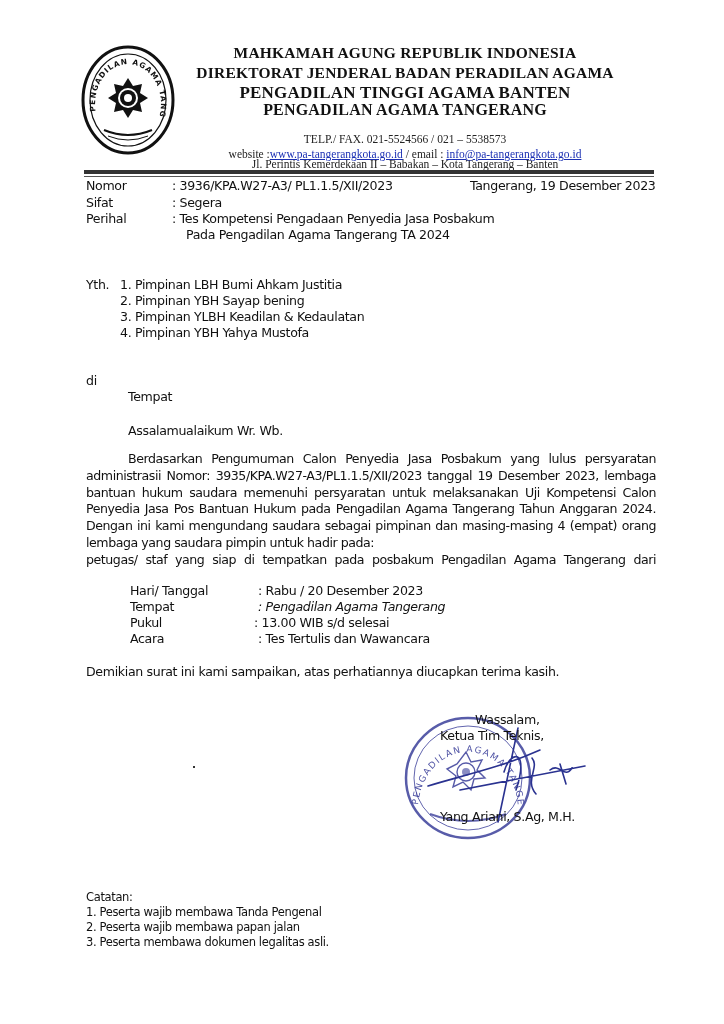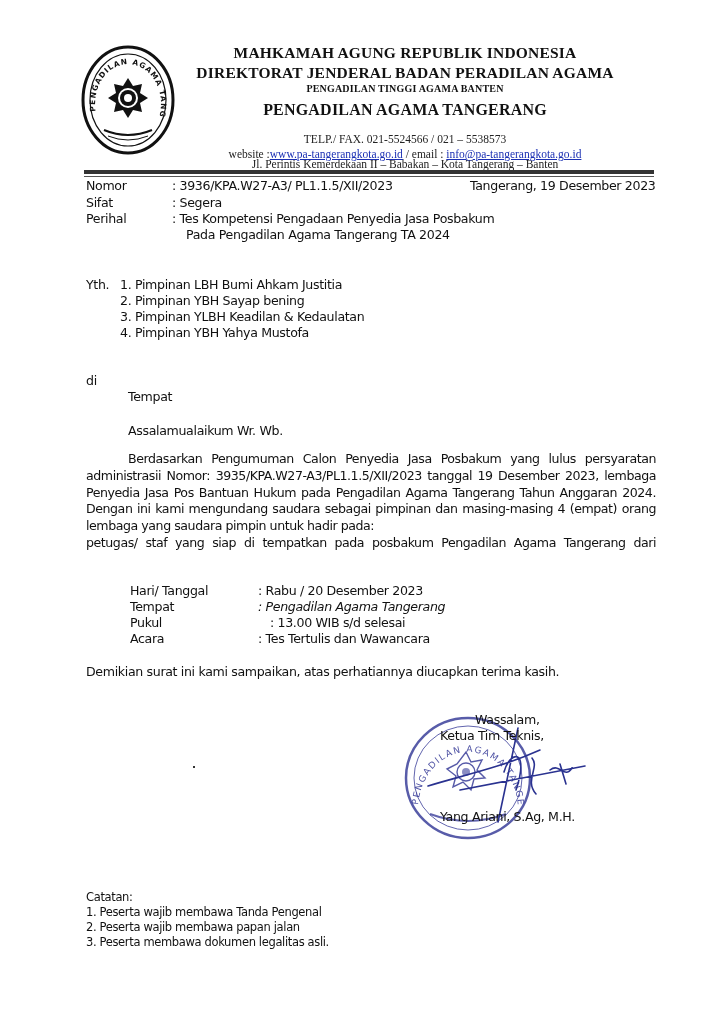--- a/index.html
+++ b/index.html
@@ -33,21 +33,21 @@
       <circle r="10" fill="#fff"></circle>
       <circle r="8" fill="#111"></circle>
       <circle r="4" fill="#fff"></circle>
     </g>
     <path d="M 24 86 Q 48 96 72 86" fill="none" stroke="#111" stroke-width="2"></path>
     <path d="M 28 92 Q 48 100 68 92" fill="none" stroke="#111" stroke-width="1"></path>
   </svg>
 
   <div class="kop-line" style="top:44px;font-size:15.5px;">MAHKAMAH AGUNG REPUBLIK INDONESIA</div>
   <div class="kop-line" style="top:64px;font-size:15.5px;">DIREKTORAT JENDERAL BADAN PERADILAN AGAMA</div>
-  <div class="kop-line" style="top:83px;font-size:10px;">PENGADILAN TINGGI AGAMA BANTEN</div>
+  <div class="kop-line" style="top:83px;font-size:17px;">PENGADILAN TINGGI AGAMA BANTEN</div>
   <div class="kop-line" style="top:101px;font-size:16px;">PENGADILAN AGAMA TANGERANG</div>
   <div class="kop-small" style="top:118px;margin-top:40px;">Jl. Perintis Kemerdekaan II – Babakan – Kota Tangerang – Banten</div>
   <div class="kop-small" style="top:133px;">TELP./ FAX. 021-5524566 / 021 – 5538573</div>
   <div class="kop-small" style="top:148px;">
     <span>website :</span><span class="link">www.pa-tangerangkota.go.id</span><span> / email : </span><span class="link">info@pa-tangerangkota.go.id</span>
   </div>
   <div class="rule-thick"></div>
   <div class="rule-thin"></div>
 </div>
 
@@ -70,33 +70,34 @@
   <div class="txt" style="left:120px;top:325px;">4. Pimpinan YBH Yahya Mustofa</div>
   <div class="txt" style="left:86px;top:373px;">di</div>
   <div class="txt" style="left:128px;top:389px;">Tempat</div>
 </div>
 
 <div class="txt" style="left:128px;top:423px;">Assalamualaikum Wr. Wb.</div>
 
 <div class="para" style="top:451px;">
   <span class="line" style="padding-left:42px;">Berdasarkan Pengumuman Calon Penyedia Jasa Posbakum yang lulus persyaratan</span>
   <span class="line">administrasii Nomor: 3935/KPA.W27-A3/PL1.1.5/XII/2023 tanggal 19 Desember 2023, lembaga</span>
+  <span class="line">bantuan hukum saudara memenuhi persyaratan untuk melaksanakan Uji Kompetensi Calon</span>
   <span class="line">Penyedia Jasa Pos Bantuan Hukum pada Pengadilan Agama Tangerang Tahun Anggaran 2024.</span>
   <span class="line">Dengan ini kami mengundang saudara sebagai pimpinan dan masing-masing 4 (empat) orang</span>
   <span class="line last">lembaga yang saudara pimpin untuk hadir pada:</span>
   <span class="line">petugas/ staf yang siap di tempatkan pada posbakum Pengadilan Agama Tangerang dari</span>
 </div>
 
 <div>
   <div class="txt" style="left:130px;top:583px;">Hari/ Tanggal</div>
   <div class="txt" style="left:258px;top:583px;">: Rabu / 20 Desember 2023</div>
   <div class="txt" style="left:130px;top:599px;">Tempat</div>
   <div class="txt" style="left:258px;top:599px;font-style:italic;">: Pengadilan Agama Tangerang</div>
   <div class="txt" style="left:130px;top:615px;">Pukul</div>
-  <div class="txt" style="left:270px;top:615px;">: 13.00 WIB s/d selesai</div>
+  <div class="txt" style="left:254px;top:615px;">: 13.00 WIB s/d selesai</div>
   <div class="txt" style="left:130px;top:631px;">Acara</div>
   <div class="txt" style="left:258px;top:631px;">: Tes Tertulis dan Wawancara</div>
 </div>
 
 <div class="txt" style="left:86px;top:664px;">Demikian surat ini kami sampaikan, atas perhatiannya diucapkan terima kasih.</div>
 
 <div class="abs" style="left:193px;top:766px;width:2px;height:2px;background:#333;"></div>
 
 <div>
   <svg class="abs" style="left:400px;top:710px;" width="190" height="130" viewBox="0 0 190 130">

